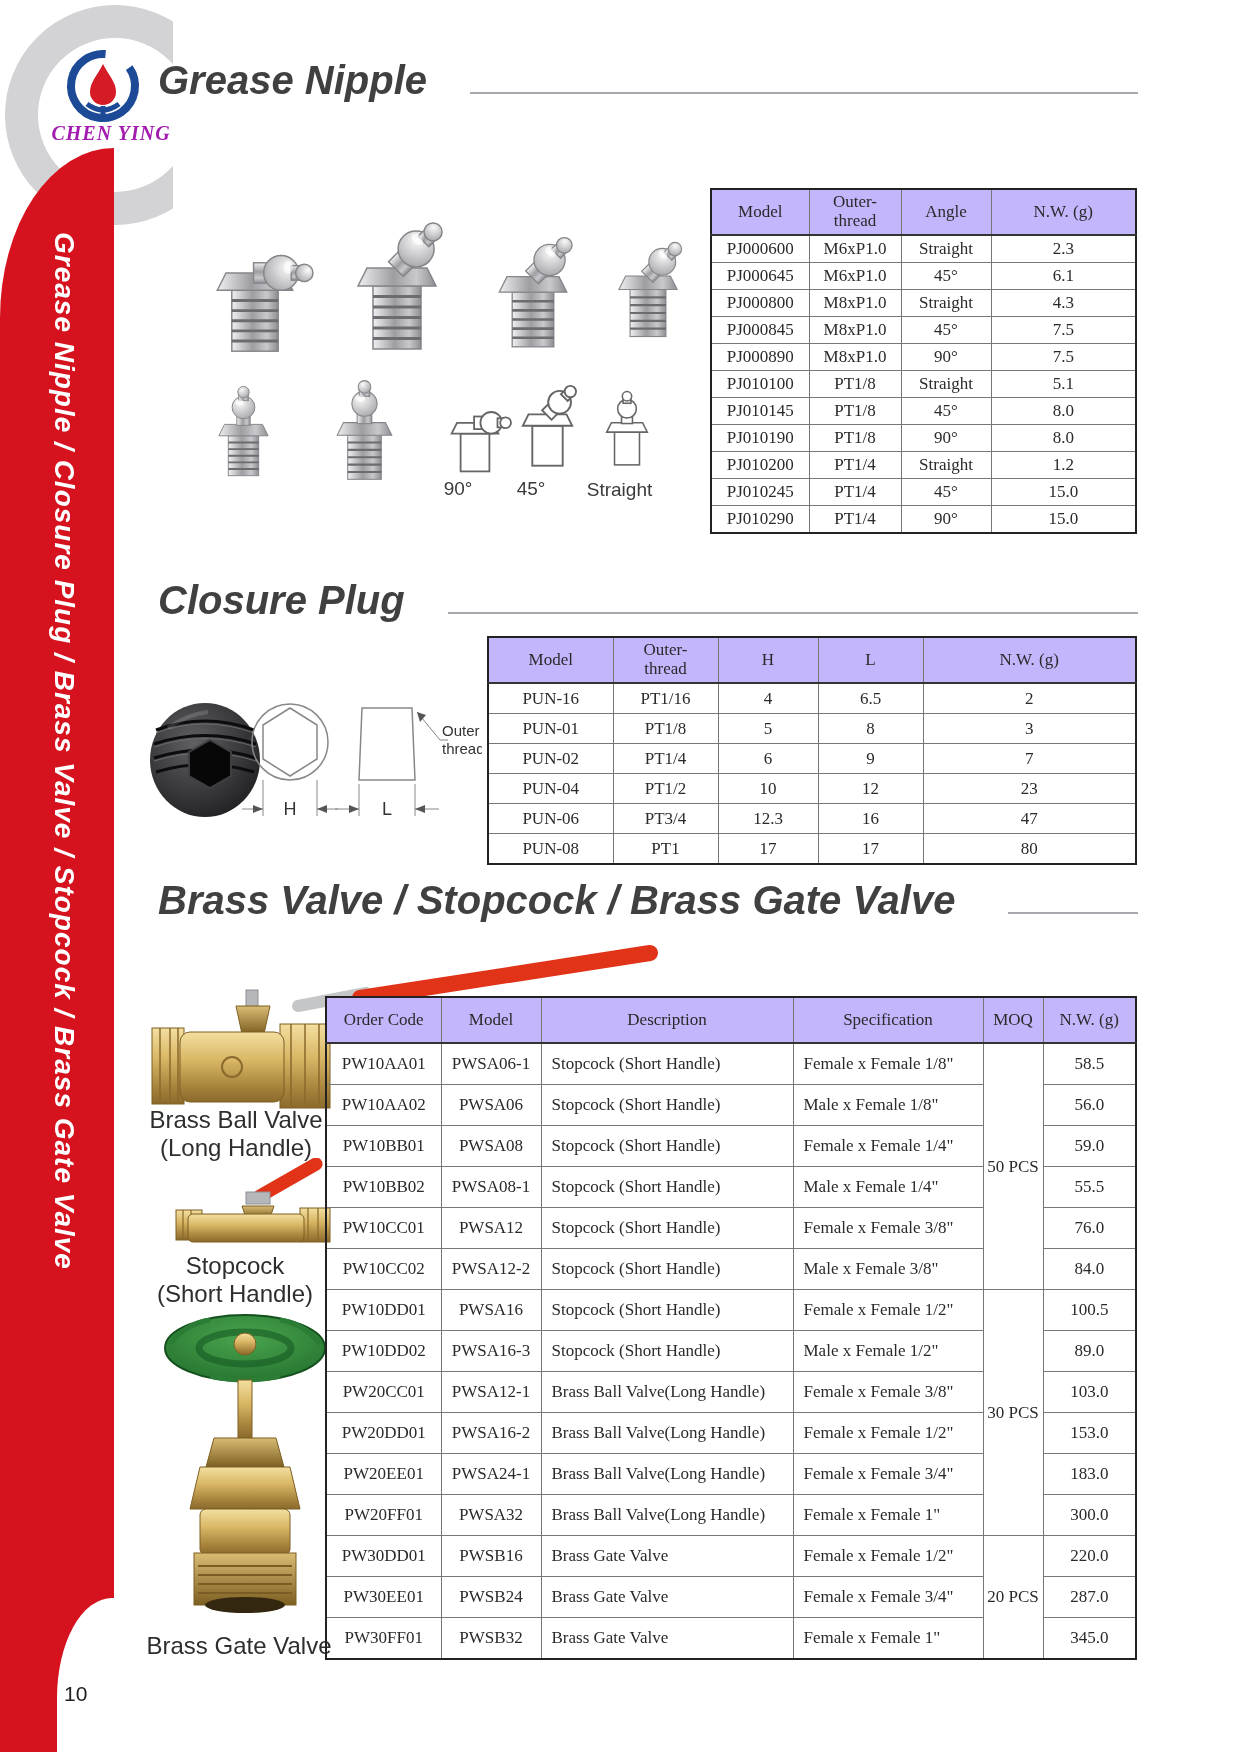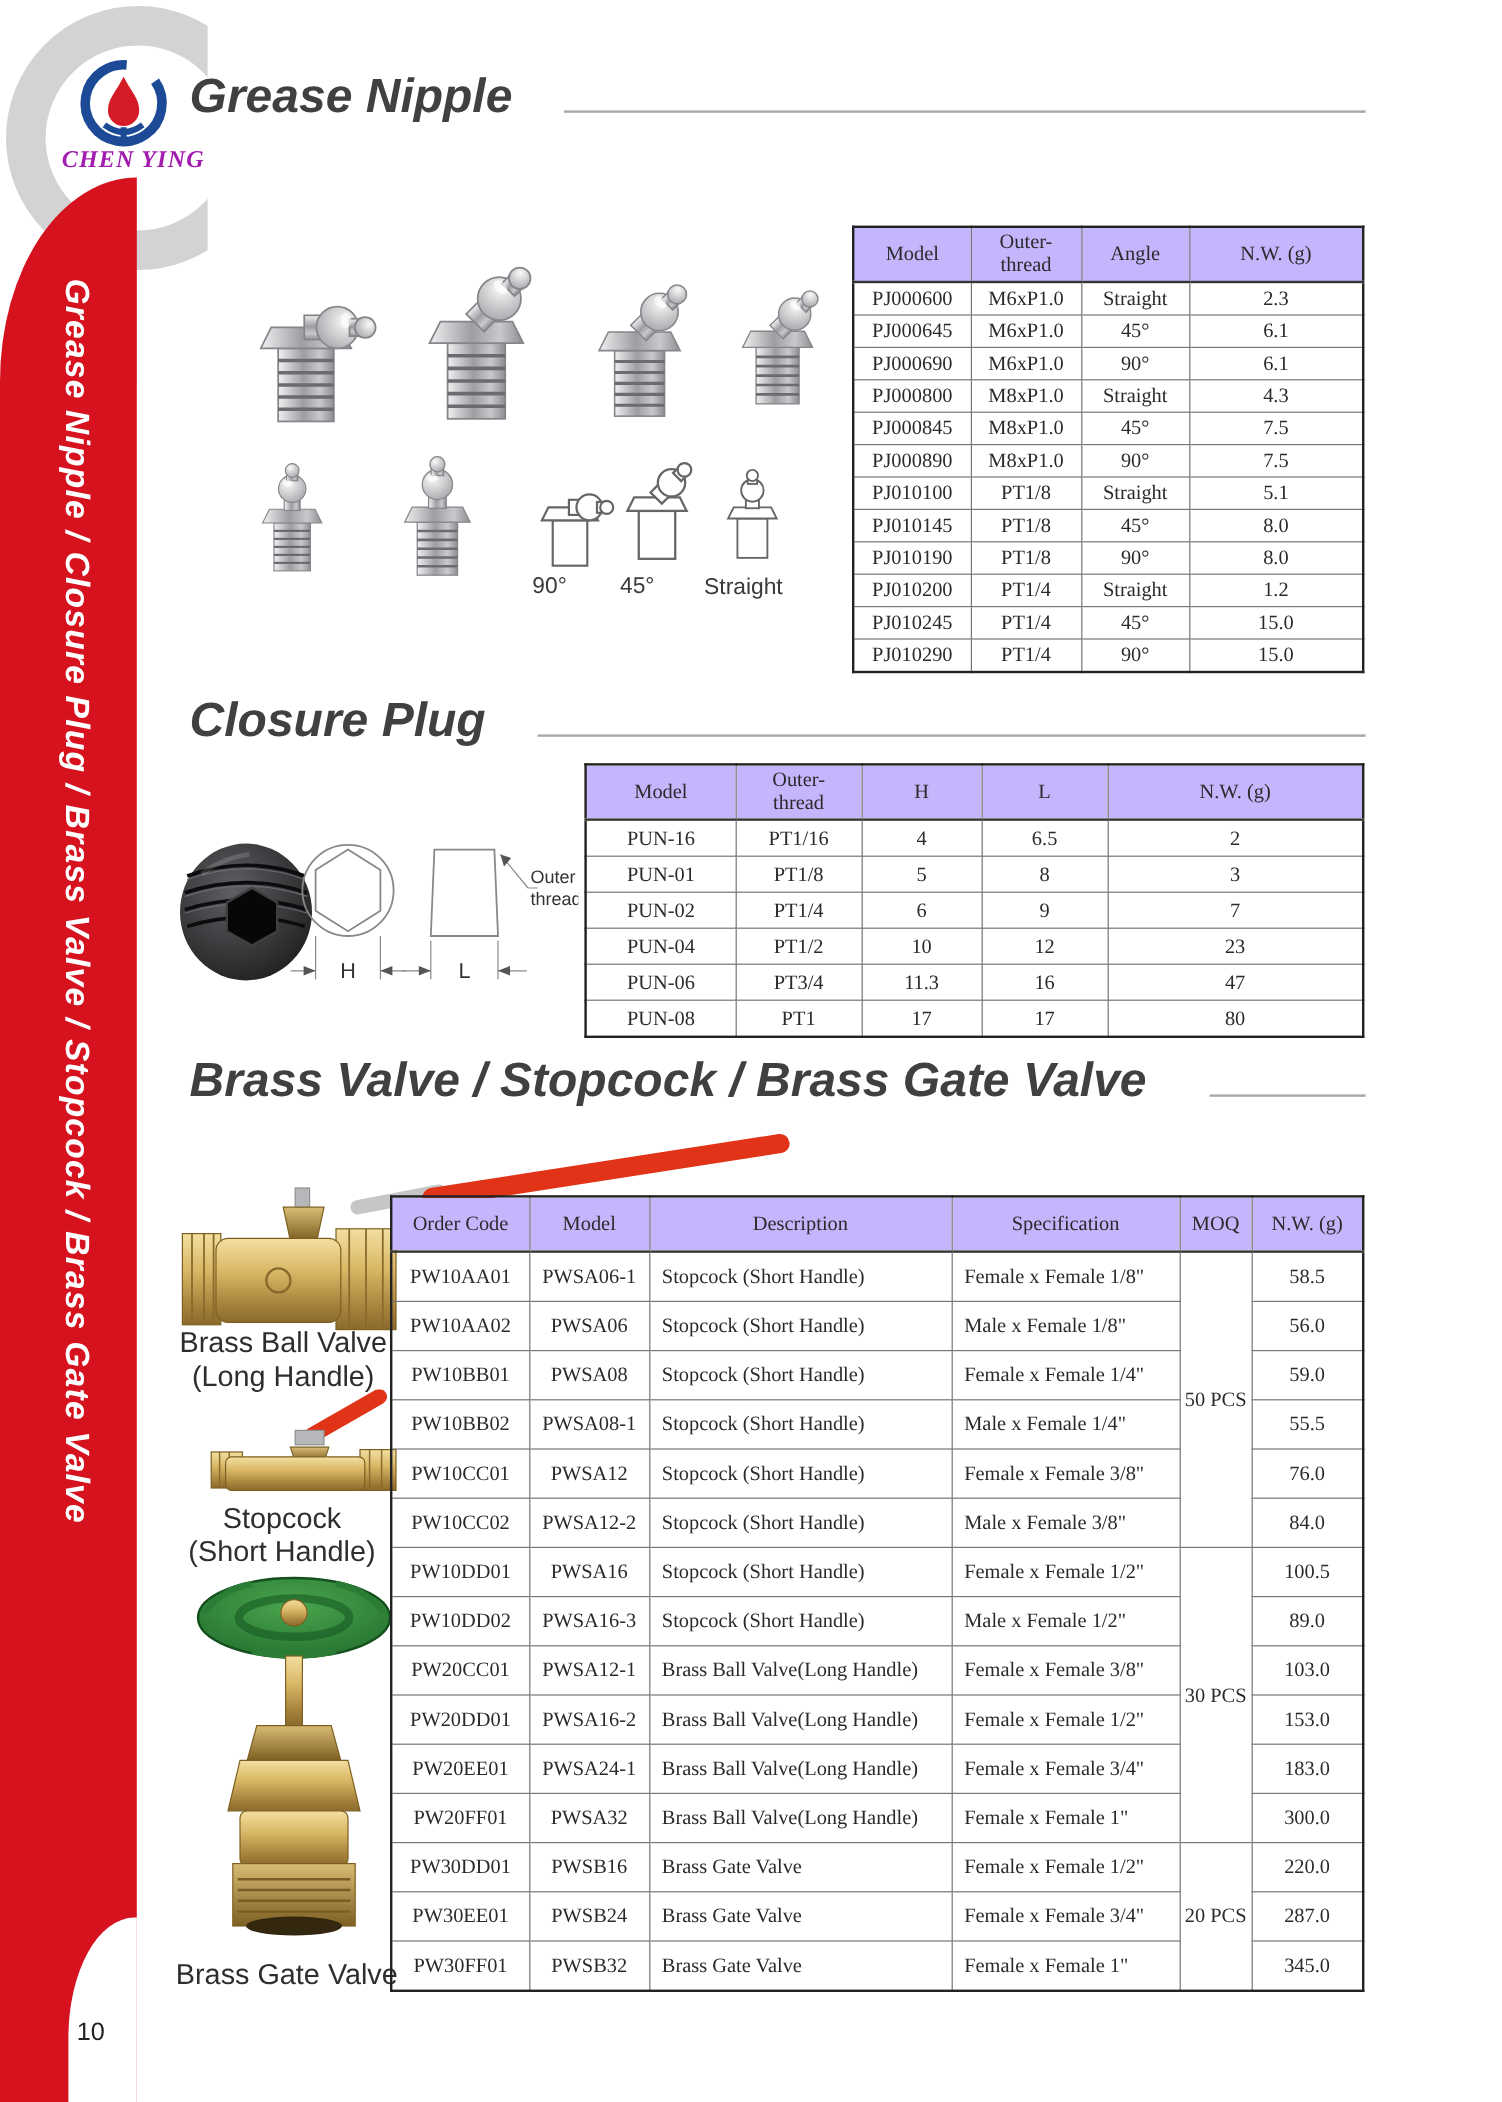--- a/index.html
+++ b/index.html
@@ -227,26 +227,20 @@
         <td>Straight</td>
         <td>2.3</td>
       </tr>
       <tr>
         <td>PJ000645</td>
         <td>M6xP1.0</td>
         <td>45°</td>
         <td>6.1</td>
       </tr>
       <tr>
-        <td>PJ000690</td>
-        <td>M6xP1.0</td>
-        <td>90°</td>
-        <td>6.1</td>
-      </tr>
-      <tr>
         <td>PJ000800</td>
         <td>M8xP1.0</td>
         <td>Straight</td>
         <td>4.3</td>
       </tr>
       <tr>
         <td>PJ000845</td>
         <td>M8xP1.0</td>
         <td>45°</td>
         <td>7.5</td>
@@ -386,21 +380,21 @@
       <tr>
         <td>PUN-04</td>
         <td>PT1/2</td>
         <td>10</td>
         <td>12</td>
         <td>23</td>
       </tr>
       <tr>
         <td>PUN-06</td>
         <td>PT3/4</td>
-        <td>11.3</td>
+        <td>12.3</td>
         <td>16</td>
         <td>47</td>
       </tr>
       <tr>
         <td>PUN-08</td>
         <td>PT1</td>
         <td>17</td>
         <td>17</td>
         <td>80</td>
       </tr>

